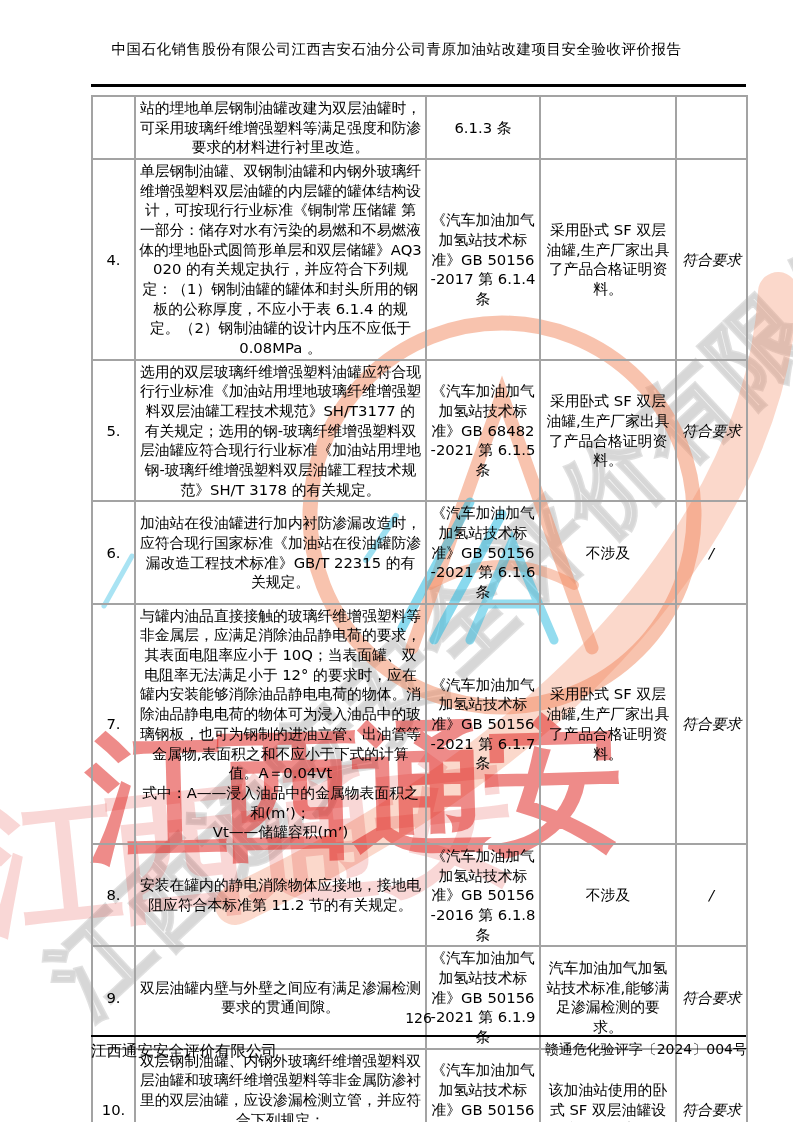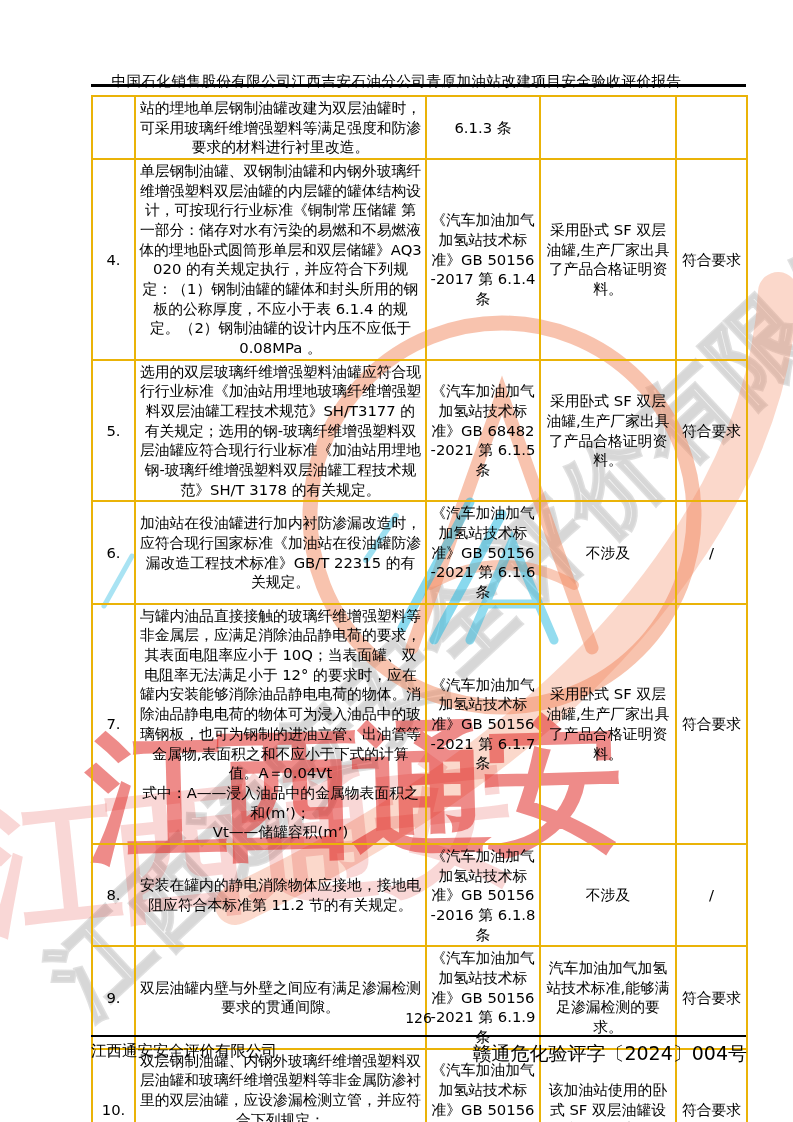--- a/index.html
+++ b/index.html
@@ -2,43 +2,43 @@
 <html><head>
 <meta charset="utf-8">
 <style>
   html,body{margin:0;padding:0;background:#888;}
   .page{
     position:relative;width:793px;height:1122px;margin:0 auto;background:#ffffff;
     font-family:"DejaVu Sans",sans-serif;color:#000;overflow:hidden;
   }
   
   .header-title{
-    position:absolute;top:72px;left:0;width:100%;text-align:center;
+    position:absolute;top:40px;left:0;width:100%;text-align:center;
     font-size:14.5px;letter-spacing:0.5px;z-index:3;
   }
   .header-rule{position:absolute;top:84px;left:91px;width:655px;height:3px;background:#000;z-index:3;}
   
   table.main{
     position:absolute;top:95px;left:91px;width:655px;z-index:2;
     border-collapse:collapse;table-layout:fixed;background:transparent;
   }
   table.main td{
-    border:2px solid #eab308;padding:1px 3px;text-align:center;vertical-align:middle;
+    border:2px solid #a3a3a3;padding:1px 3px;text-align:center;vertical-align:middle;
     font-size:14.8px;line-height:1.33;white-space:pre-line;overflow:hidden;word-break:break-all;
   }
   td.c-no{font-size:15px;}
   td.c-std{font-size:14.3px;line-height:1.75;padding:1px 1px;}
   td.c-eval{font-size:14.3px;line-height:1.45;}
-  td.c-res{font-size:14.8px;line-height:1.4;}
+  td.c-res{font-size:14.8px;line-height:1.4;font-style:italic;}
   td.vtop{vertical-align:top;padding-top:3px;}
   
   .footer-page{position:absolute;top:1010px;left:91px;width:655px;text-align:center;font-size:14px;z-index:3;}
   .footer-rule{position:absolute;top:1035px;left:91px;width:655px;height:2px;background:#000;z-index:3;}
   .footer-left{position:absolute;top:1041px;left:91px;font-size:15.5px;z-index:3;}
-  .footer-right{position:absolute;top:1041px;right:46px;font-size:19px;z-index:3;}
+  .footer-right{position:absolute;top:1041px;right:46px;font-size:14px;z-index:3;}
   
   .wm{position:absolute;pointer-events:none;white-space:nowrap;}
   .wm-gray{
     left:22px;top:948px;transform:rotate(-43deg);transform-origin:0 0;
     font-size:96px;font-weight:bold;letter-spacing:4px;z-index:1;
     color:rgba(150,150,150,0.10);-webkit-text-stroke:3px rgba(115,115,115,0.22);
   }
   .wm-red-main{
     left:86px;top:698px;transform:rotate(-1.5deg);z-index:1;
     font-size:142px;font-weight:bold;letter-spacing:-10px;

